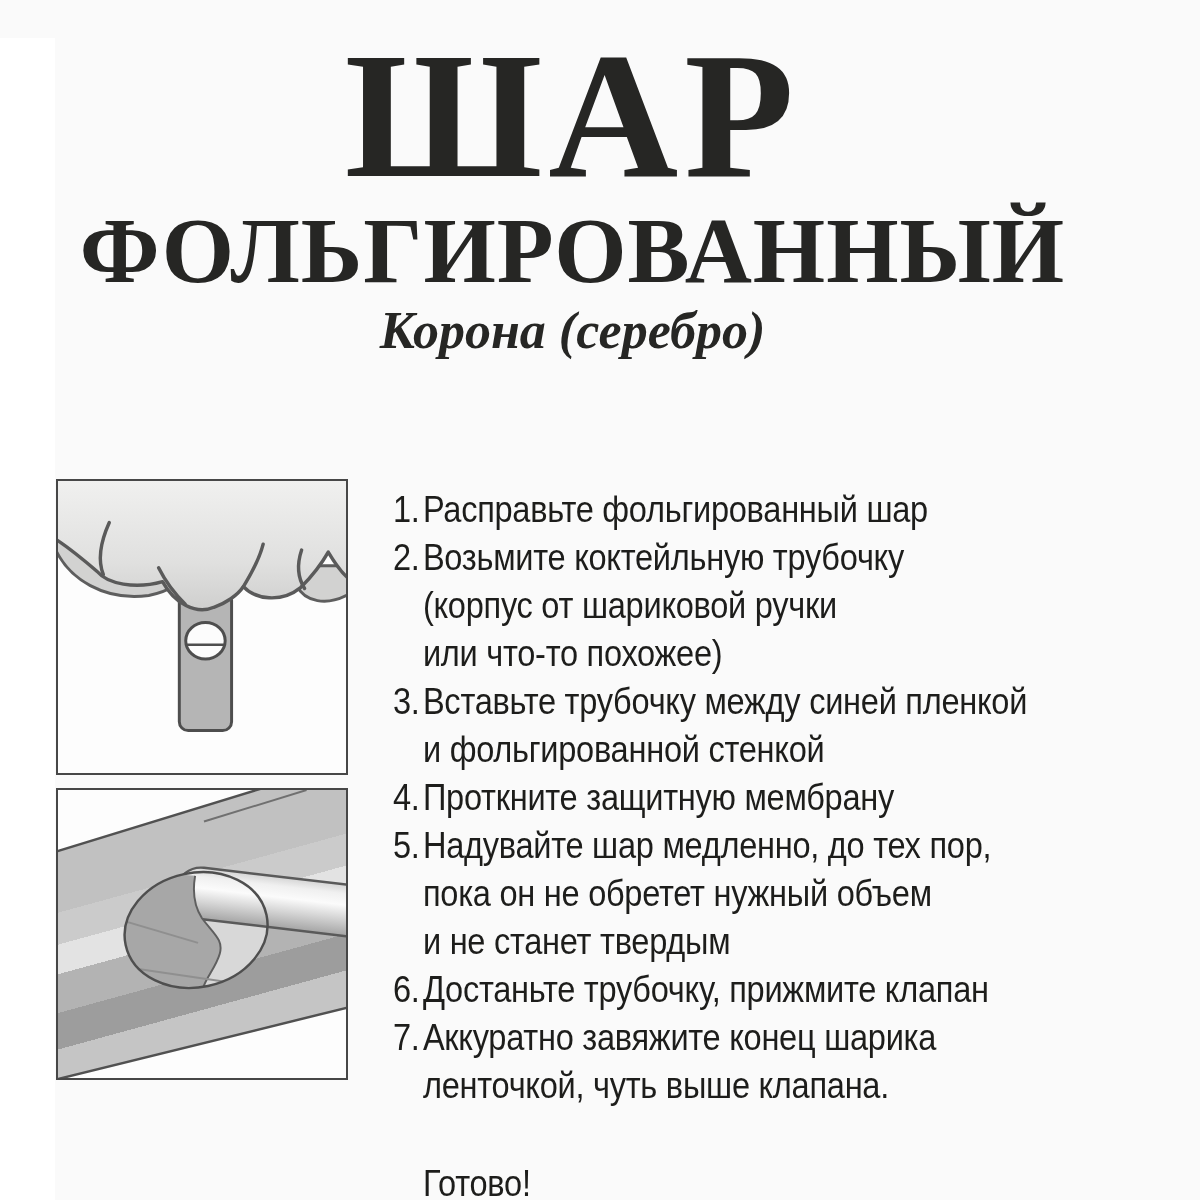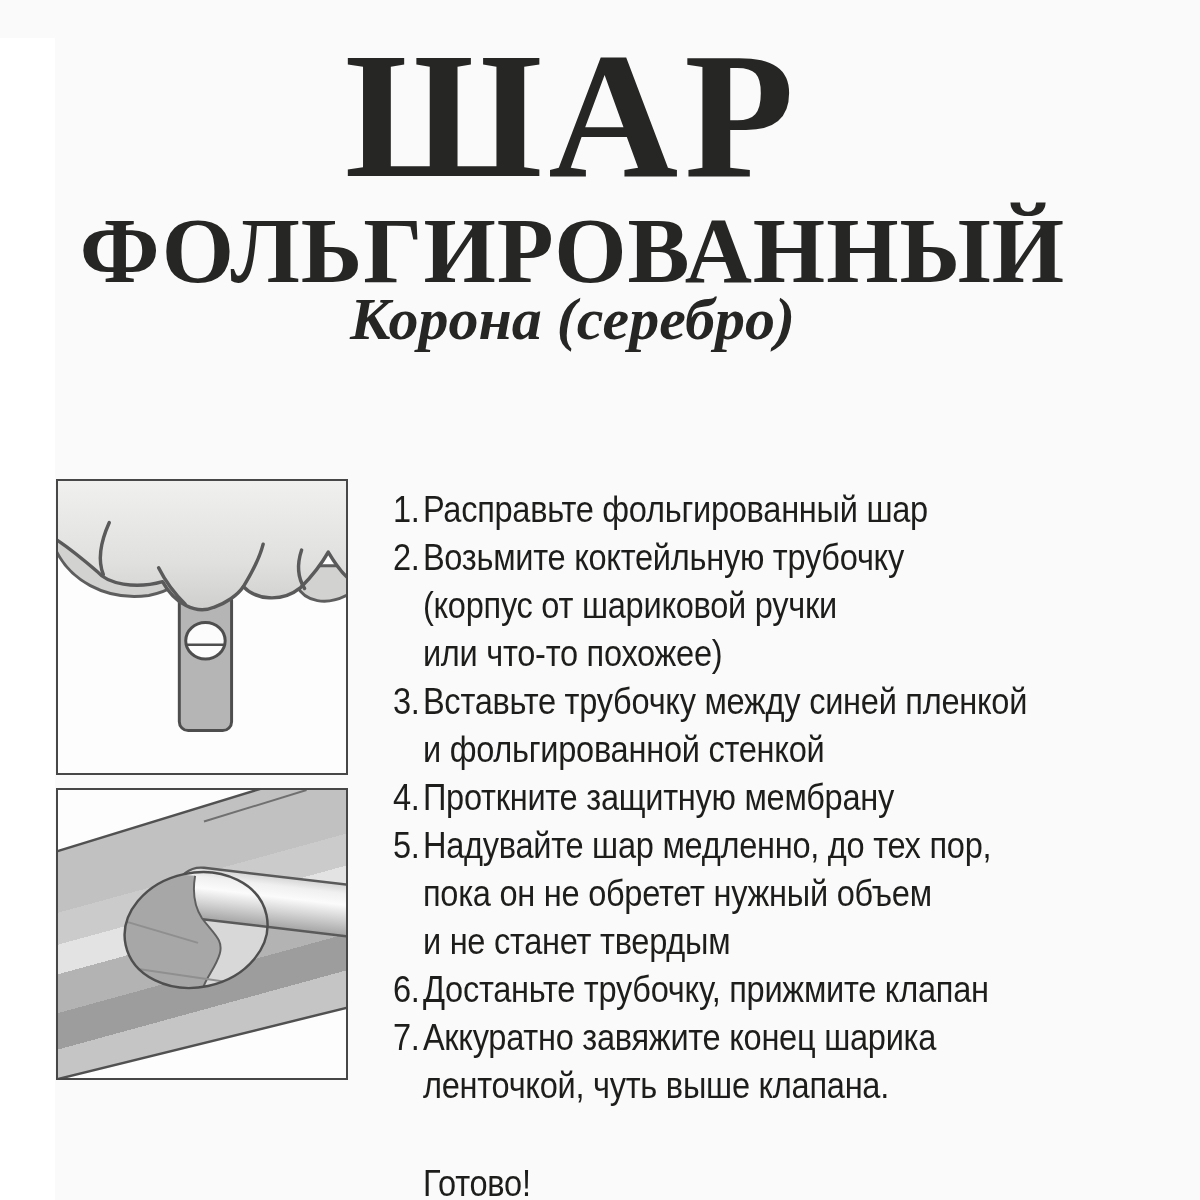--- a/index.html
+++ b/index.html
@@ -9,21 +9,21 @@
   html,body{margin:0;padding:0;}
   body{width:1200px;height:1200px;overflow:hidden;background:var(--page-bg);
        font-family:"Liberation Sans",sans-serif;}
   .page{position:relative;width:1200px;height:1200px;background:var(--page-bg);margin-top:38px;}
   .scan-strip{position:absolute;left:0;top:0;width:55px;height:1200px;background:var(--margin-strip);}
 
   .hdr{position:absolute;left:0;width:1145px;text-align:center;color:var(--ink);
        font-family:"Liberation Serif",serif;font-weight:bold;white-space:nowrap;}
   .hdr-title{top:-12px;font-size:180px;line-height:1;letter-spacing:6px;}
   .hdr-subtitle{top:166px;font-size:93px;line-height:1;letter-spacing:1px;}
-  .hdr-variant{top:248px;font-size:60px;line-height:1.1;font-style:italic;}
+  .hdr-variant{top:264px;font-size:52px;line-height:1.1;font-style:italic;}
 
   .figure-box{position:absolute;left:56px;background:var(--box-bg);
               border:2px solid var(--box-border);box-sizing:border-box;}
   .figure-box.f1{top:441px;width:292px;height:296px;}
   .figure-box.f2{top:750px;width:292px;height:292px;}
   .figure-box svg{display:block;width:100%;height:100%;}
 
   .instructions{position:absolute;left:393px;top:448px;width:900px;
                 transform:scaleX(0.88);transform-origin:0 0;
                 color:var(--instr-ink);font-size:37px;letter-spacing:-0.3px;}

